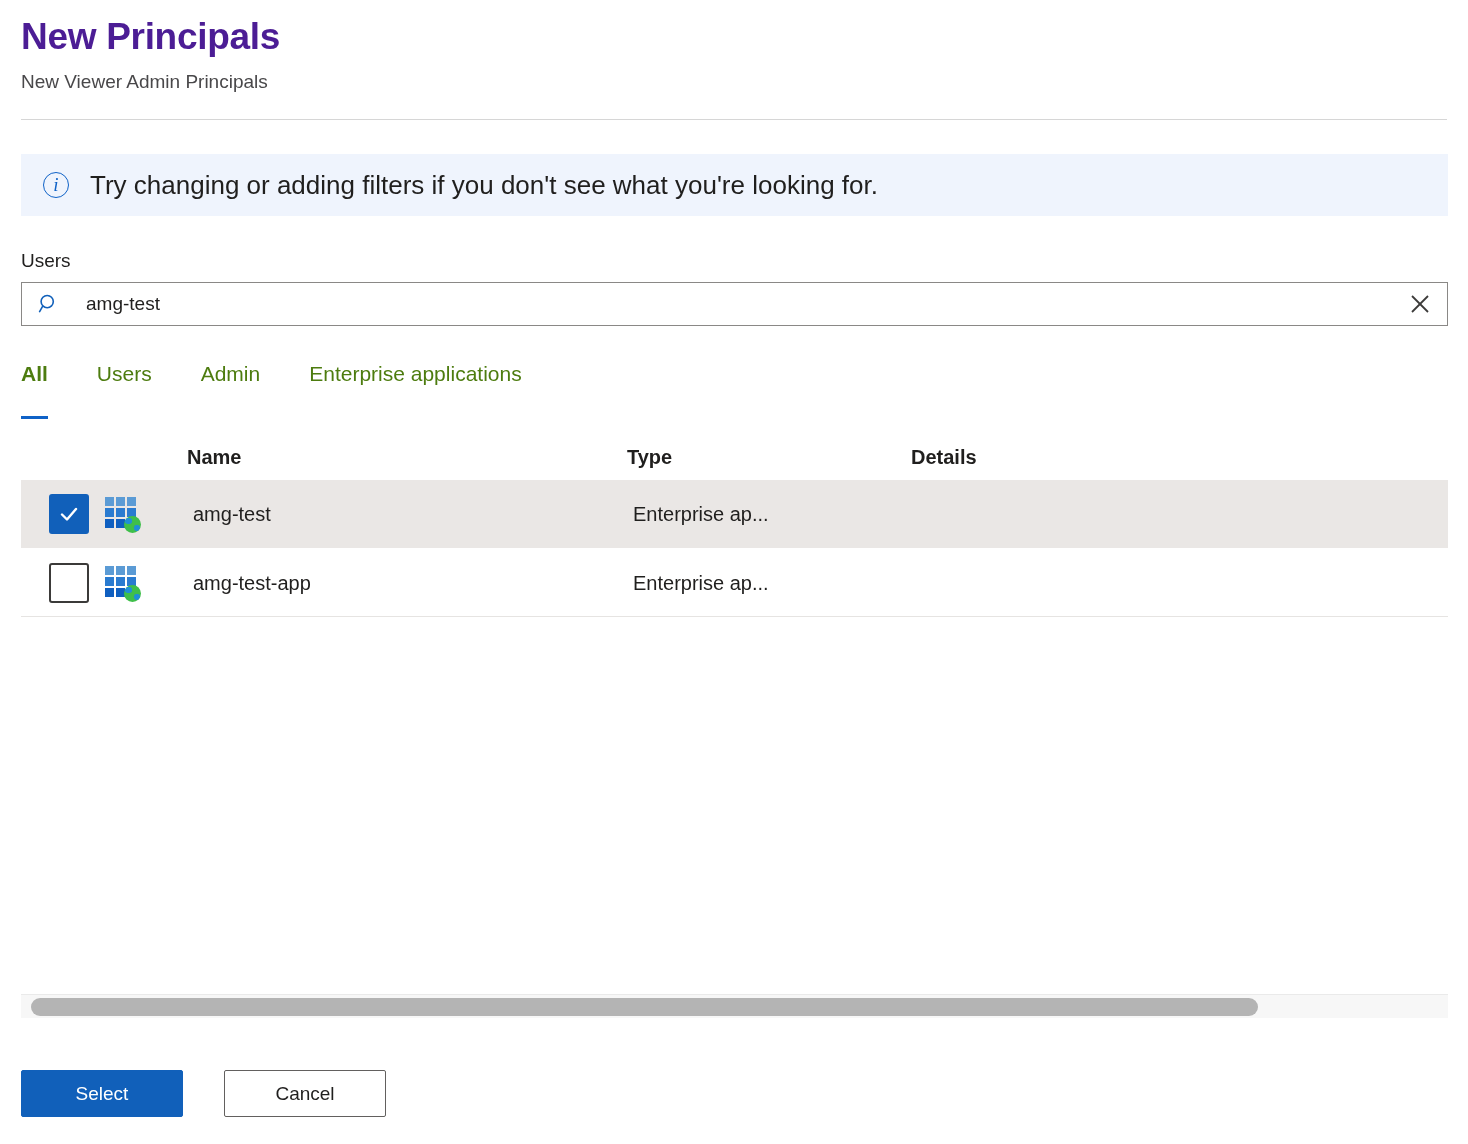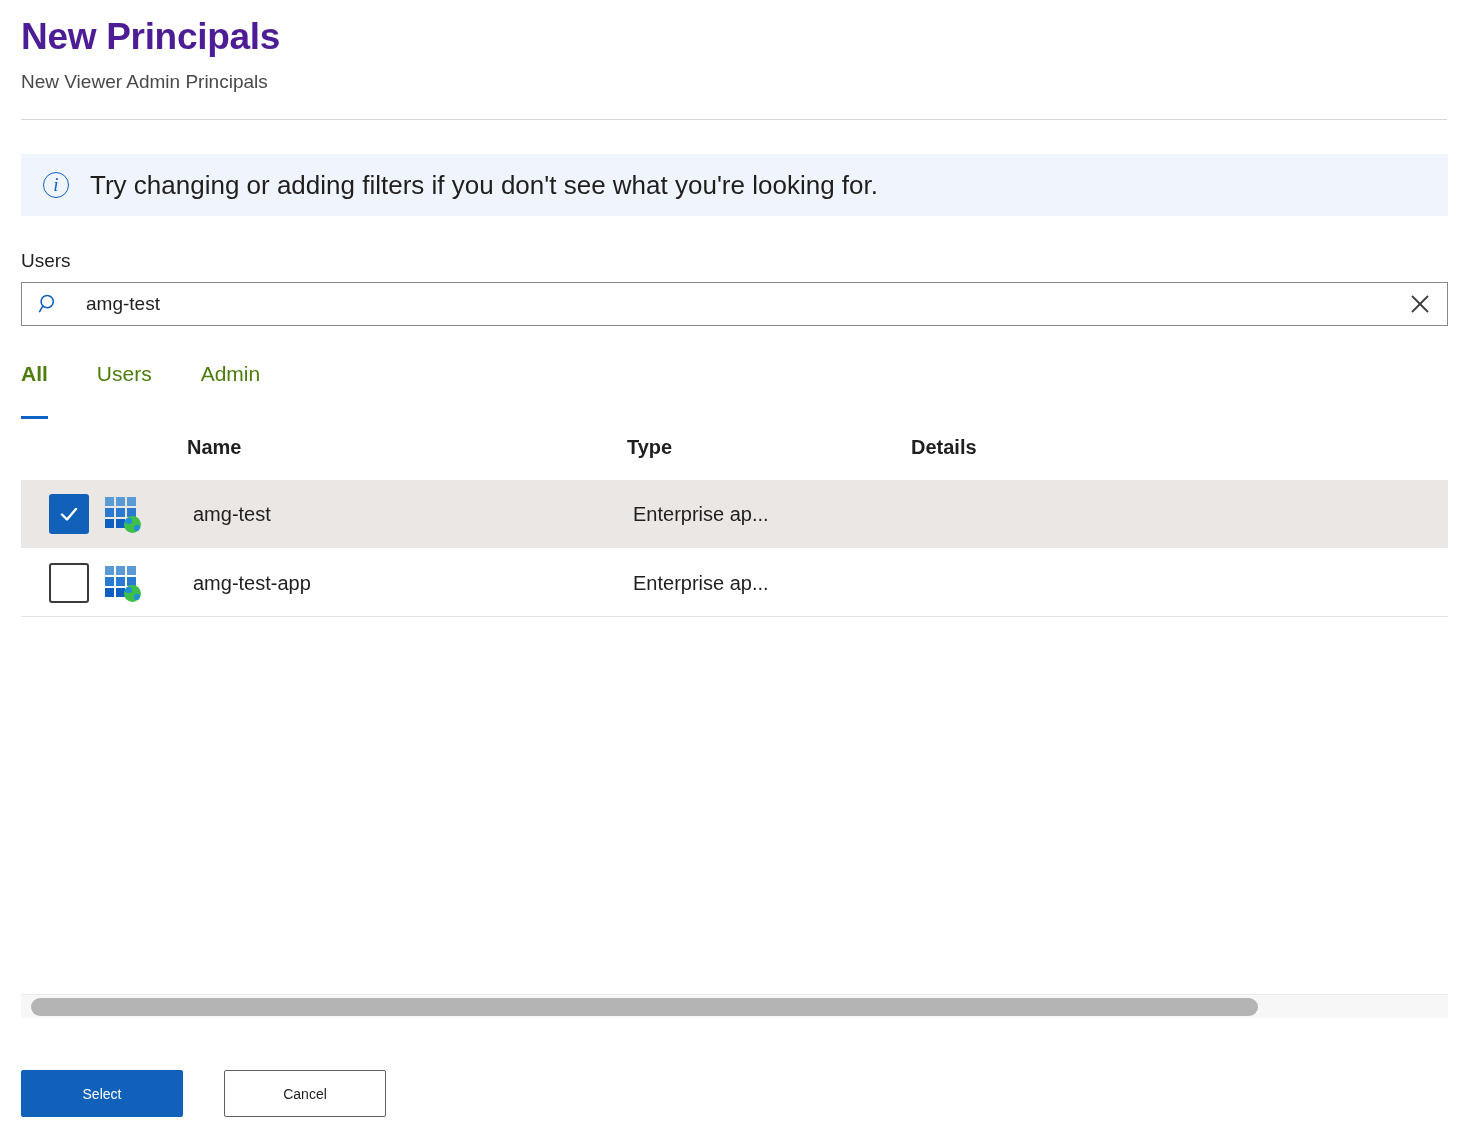--- a/index.html
+++ b/index.html
@@ -152,20 +152,21 @@
     background: #0f62c7;
   }
 
   
   .list-area {
     margin: 25px 20px 0 21px;
     position: relative;
   }
   .list-head {
     display: flex;
+    align-items: center;
     height: 46px;
   }
   .col-check { flex: 0 0 62px; }
   .col-icon  { flex: 0 0 104px; }
   .col-name  { flex: 0 0 440px; }
   .col-type  { flex: 0 0 244px; }
   .col-details { flex: 1 1 auto; margin-left: 40px; }
   .list-head .hcell {
     font-size: 20px;
     line-height: 26px;
@@ -275,21 +276,21 @@
     position: absolute;
     left: 21px;
     top: 1070px;
     display: flex;
     align-items: center;
   }
   .btn {
     height: 47px;
     min-width: 162px;
     font-family: "Liberation Sans", sans-serif;
-    font-size: 14px;
+    font-size: 19px;
     line-height: 24px;
     border-radius: 2px;
     cursor: pointer;
     padding: 0 16px;
   }
   .btn-primary {
     background: #1160ba;
     color: #ffffff;
     border: 1px solid #1160ba;
   }
@@ -330,20 +331,21 @@
         <line x1="21" y1="5" x2="5" y2="21" stroke="#3b3a39" stroke-width="1.8"></line>
       </svg>
     </button>
   </div>
 </div>
 
 <div class="tabs">
   <div class="tab is-active">All</div>
   <div class="tab">Users</div>
   <div class="tab">Admin</div>
+  <div class="tab">Enterprise applications</div>
 </div>
 
 <div class="list-area">
 
   <div class="list-head">
     <div class="col-check"></div>
     <div class="col-icon"></div>
     <div class="col-name hcell">Name</div>
     <div class="col-type hcell">Type</div>
     <div class="col-details hcell">Details</div>

